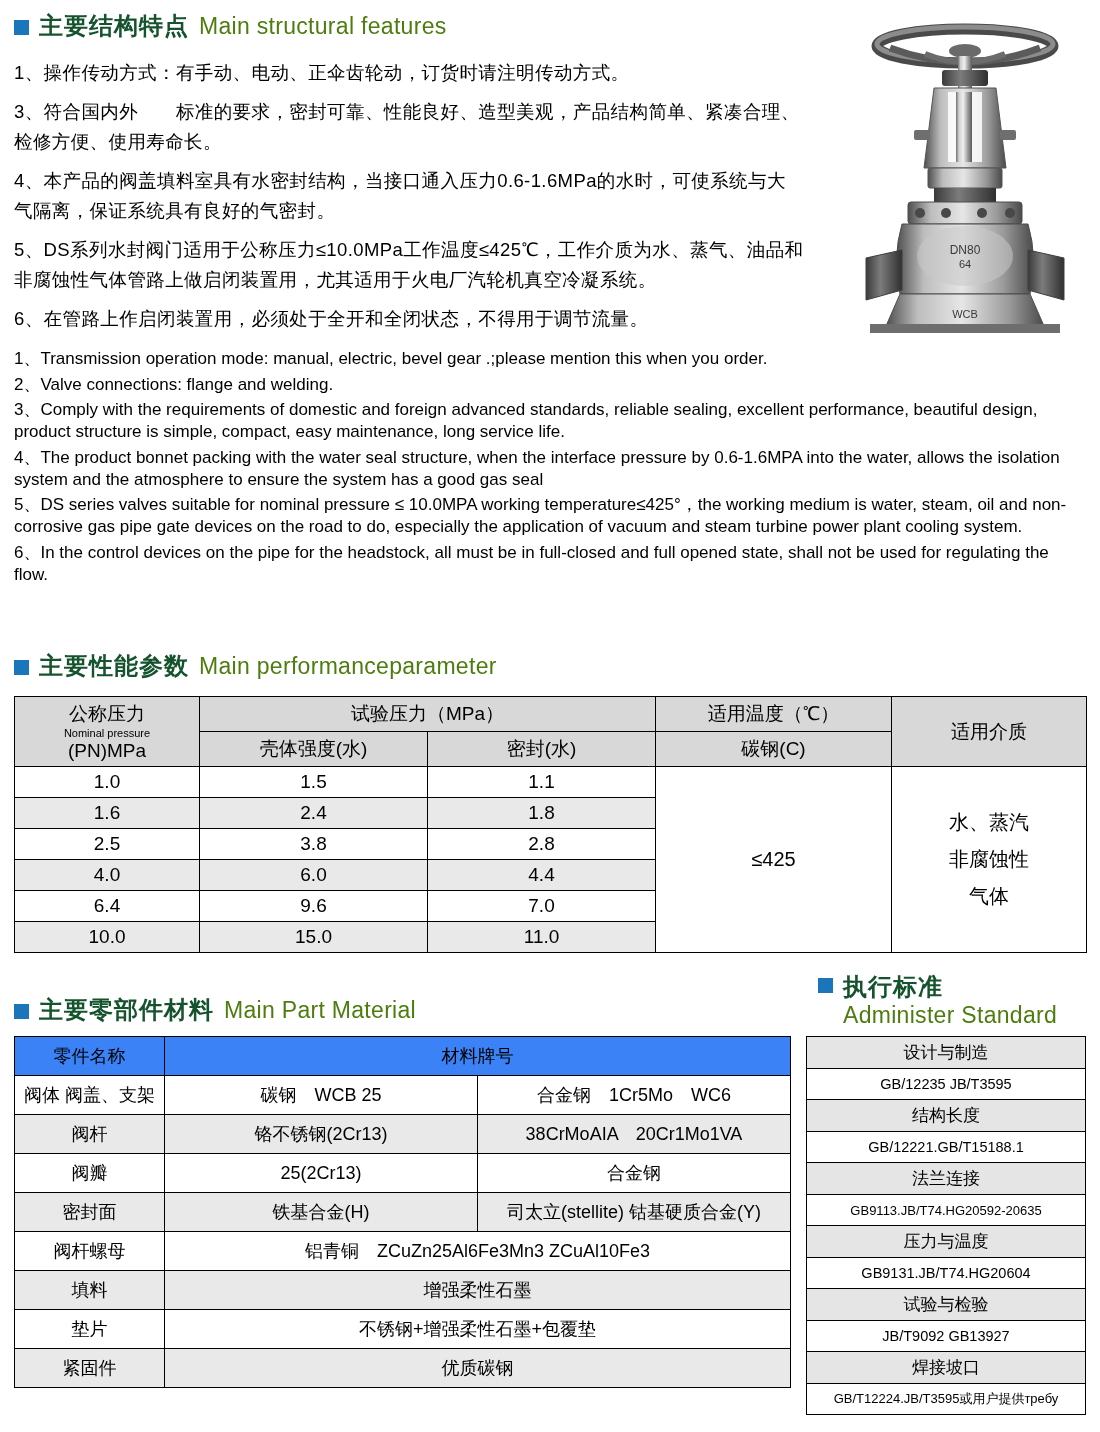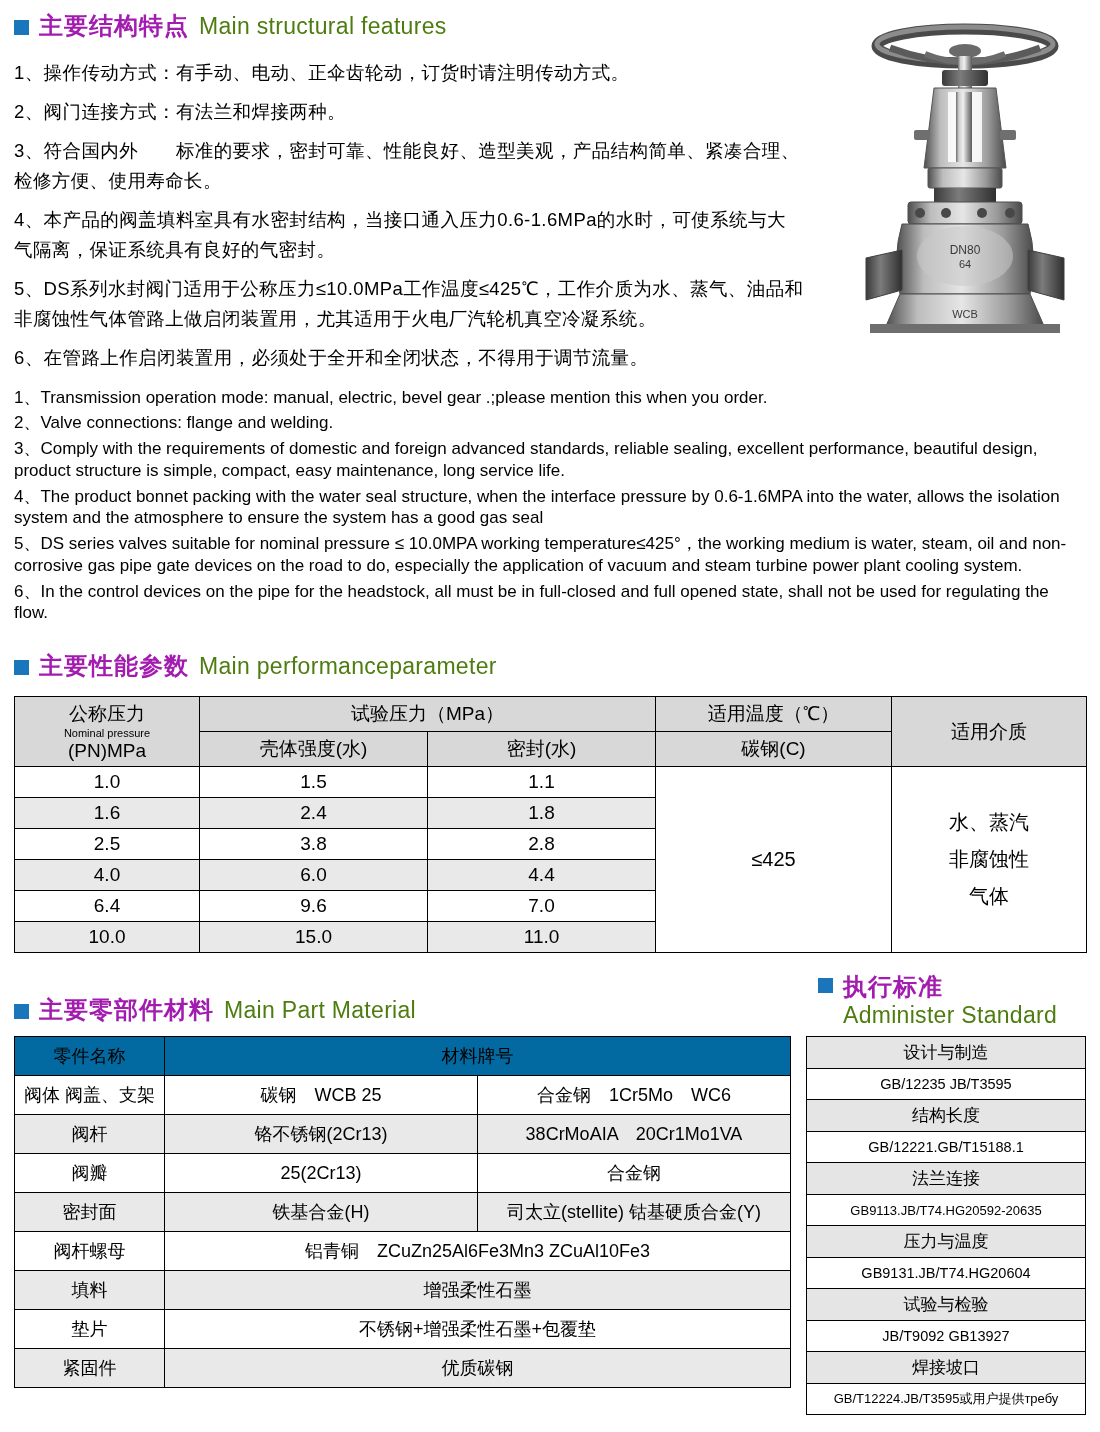--- a/index.html
+++ b/index.html
@@ -33,21 +33,21 @@
     width: 15px;
     height: 15px;
     background: #1b75bb;
     position: relative;
     top: 1px;
     flex: 0 0 auto;
   }
   .head-cn {
     font-size: 24px;
     font-weight: bold;
-    color: #a21caf;
+    color: #14532d;
     letter-spacing: 1px;
   }
   .head-en {
     font-size: 23px;
     color: #4d7c0f;
     letter-spacing: 0.3px;
   }
 
   
   #top-section {
@@ -143,21 +143,21 @@
   }
   #mat-table td {
     border: 1px solid #000;
     text-align: center;
     vertical-align: middle;
     font-size: 18px;
     padding: 6px 4px;
     height: 26px;
   }
   #mat-table .hdr {
-    background: #0369a1;
+    background: #3b82f6;
     font-weight: normal;
   }
   #mat-table .band {
     background: #e9e9e9;
   }
 
   
   #std-head {
     position: absolute;
     left: 818px;
@@ -206,21 +206,20 @@
   <div id="top-section">
 
     <div class="sec-head">
       <span class="sq"></span>
       <span class="head-cn">主要结构特点</span>
       <span class="head-en">Main structural features</span>
     </div>
 
     <div id="cn-list">
       <p>1、操作传动方式：有手动、电动、正伞齿轮动，订货时请注明传动方式。</p>
-      <p>2、阀门连接方式：有法兰和焊接两种。</p>
       <p>3、符合国内外　　标准的要求，密封可靠、性能良好、造型美观，产品结构简单、紧凑合理、检修方便、使用寿命长。</p>
       <p>4、本产品的阀盖填料室具有水密封结构，当接口通入压力0.6-1.6MPa的水时，可使系统与大气隔离，保证系统具有良好的气密封。</p>
       <p>5、DS系列水封阀门适用于公称压力≤10.0MPa工作温度≤425℃，工作介质为水、蒸气、油品和非腐蚀性气体管路上做启闭装置用，尤其适用于火电厂汽轮机真空冷凝系统。</p>
       <p>6、在管路上作启闭装置用，必须处于全开和全闭状态，不得用于调节流量。</p>
     </div>
 
     <div id="en-list">
       <p>1、Transmission operation mode: manual, electric, bevel gear .;please mention this when you order.</p>
       <p>2、Valve connections: flange and welding.</p>
       <p>3、Comply with the requirements of domestic and foreign advanced standards, reliable sealing, excellent performance, beautiful design, product structure is simple, compact, easy maintenance, long service life.</p>

